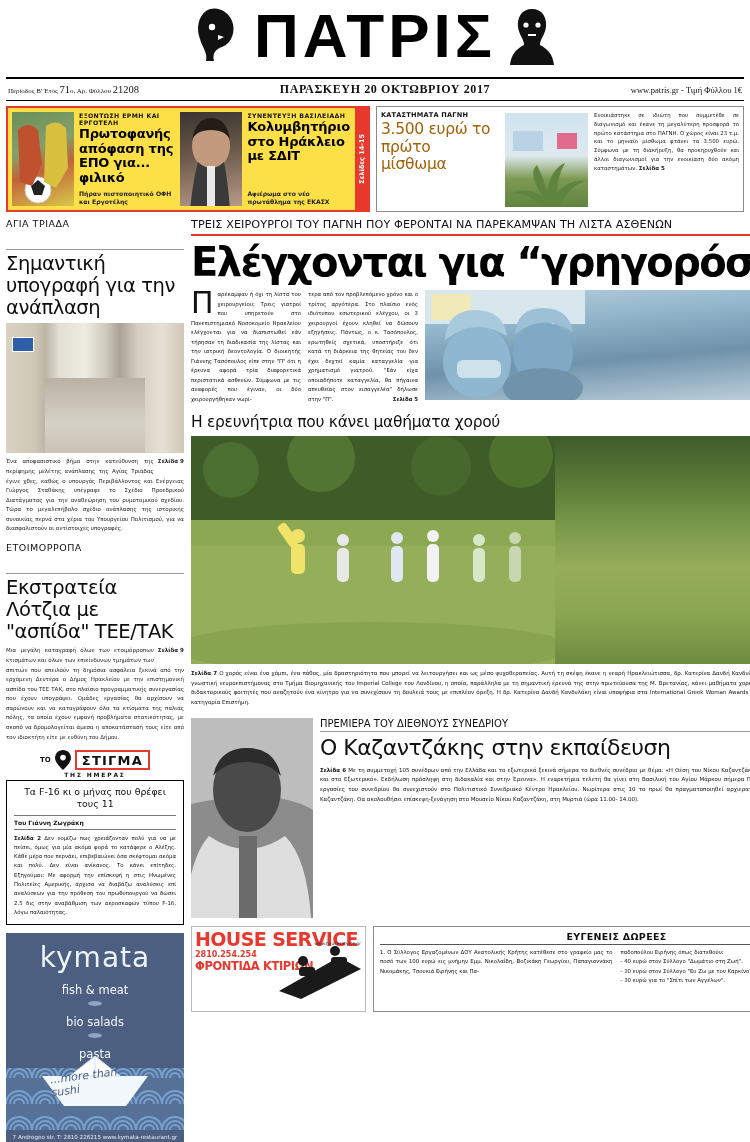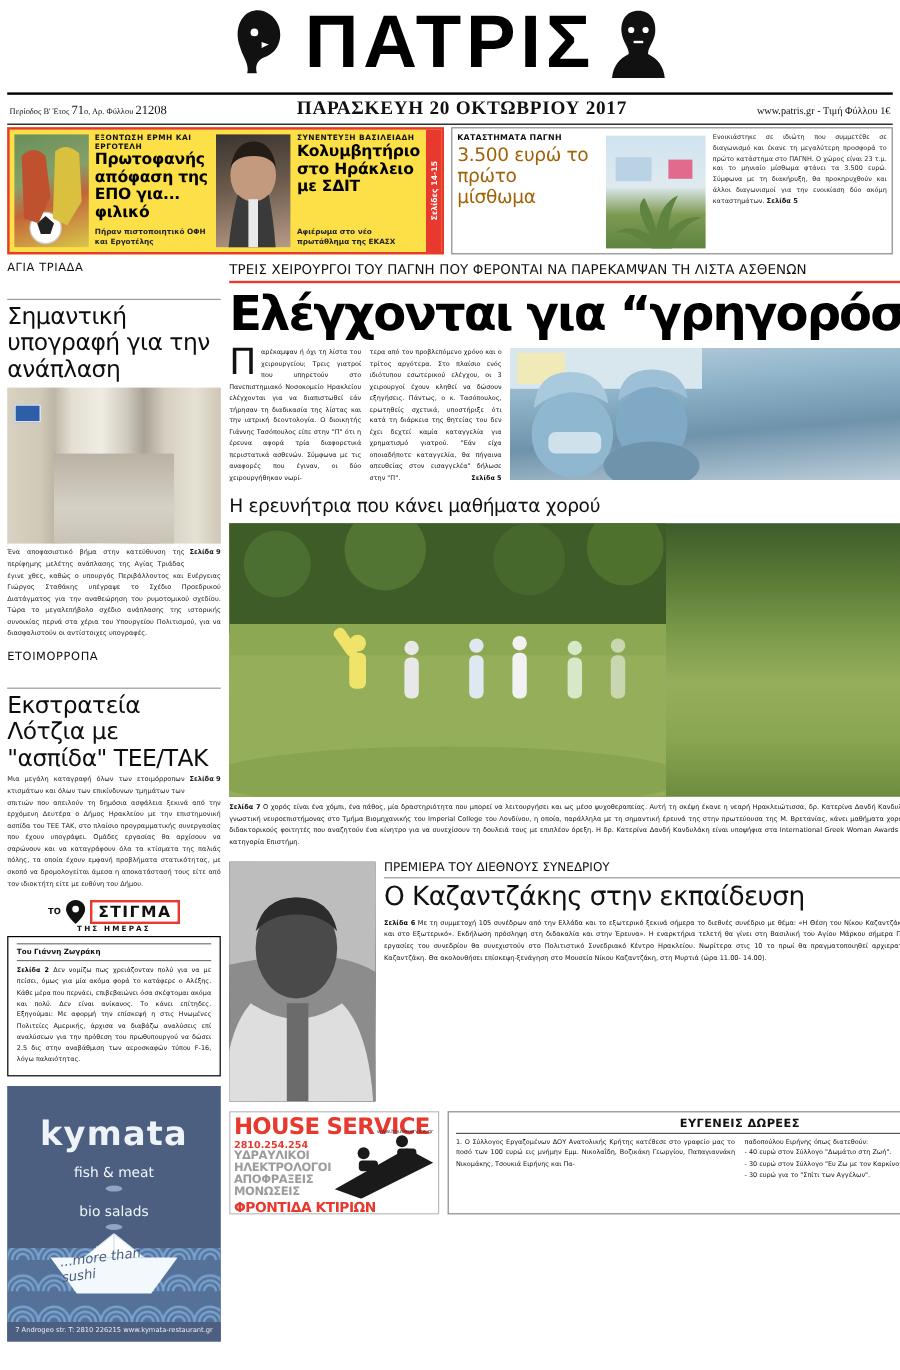--- a/index.html
+++ b/index.html
@@ -27,21 +27,21 @@
     letter-spacing: 1.1px; font-family: "Liberation Serif", serif;
     margin-top: -6px;
   }
   .mast-rule { border-top: 2px solid #000; margin: 5px 6px 0 6px; }
   .mast-info {
     display: flex; justify-content: space-between; align-items: baseline;
     padding: 3px 8px 3px 8px; font-size: 8px;
   }
   .mast-info .left { font-family: "Liberation Serif", serif; font-size: 7px; }
   .mast-info .left b { font-size: 10.5px; font-weight: 400; }
-  .mast-info .center { font-family: "Liberation Serif", serif; font-weight: 700; font-size: 16px; letter-spacing: .6px; }
+  .mast-info .center { font-family: "Liberation Serif", serif; font-weight: 700; font-size: 12px; letter-spacing: .6px; }
   .mast-info .right { font-family: "Liberation Serif", serif; font-size: 8.5px; }
   .mast-rule2 { border-top: 1px solid #000; margin: 0 6px; }
 
   
   .teasers { display: flex; gap: 6px; padding: 6px 6px 0 6px; height: 112px; }
   .teaser-sports {
     flex: 0 0 364px; border: 2px solid #e8392f; position: relative;
     display: flex; padding: 4px; gap: 5px; background: #fde047;
   }
   .t-photo { flex: 0 0 62px; background: #cfd5da; position: relative; overflow:hidden; }
@@ -114,21 +114,21 @@
     font-size: 13px; font-weight: 800; letter-spacing: 1.2px; color:#111;
   }
   .stigma-sub { text-align:center; font-size: 6px; letter-spacing: 1.8px; font-weight:700; margin-top:1px; }
   .stigma-box { border: 1px solid #000; margin-top: 2px; padding: 5px 7px 7px 7px; }
   .stigma-title { font-size: 9.4px; text-align: center; line-height: 1.25; padding-bottom:5px; }
   .stigma-by { border-top: 1px solid #777; border-bottom: 1px solid #777; padding: 3px 0; font-size: 6px; font-weight: 700; }
   .stigma-text { font-size: 5.4px; line-height: 1.72; text-align: justify; margin-top: 4px; }
 
   
   .kymata { margin-top: 8px; background: #4c5f80; color: #fff; position: relative; height: 213px; overflow:hidden; }
-  .ky-logo { text-align:center; font-size: 28px; font-weight: 700; letter-spacing: 1px; padding-top: 23px; color:#eef3f8; }
+  .ky-logo { text-align:center; font-size: 28px; font-weight: 400; letter-spacing: 1px; padding-top: 8px; color:#eef3f8; }
   .ky-item { text-align:center; font-size: 11.5px; margin-top: 9px; color:#f2f6fa; }
   .ky-dot { display:block; margin: 4px auto 0 auto; width: 14px; height: 5px; background:#8ea6c4; border-radius: 50%; }
   .ky-waves { position:absolute; left:0; right:0; bottom: 16px; height: 78px; overflow:hidden; }
   .ky-foot {
     position:absolute; left:0; right:0; bottom:0; height: 16px; background:#4c5f80;
     text-align:center; font-size: 5.6px; color:#e8eef5; padding-top: 4px;
   }
   .ky-boat { position:absolute; left:50%; transform: translateX(-50%); bottom: 34px; }
   .ky-slogan { position:absolute; left: 50%; transform: translateX(-50%) rotate(-7deg); bottom: 52px; font-size: 11px; font-style: italic; color:#3f5madd; }
 
@@ -313,20 +313,21 @@
           <span class="pin">
             <svg width="16" height="20" viewBox="0 0 16 20">
                 <path d="M8 0 C3.6 0,0 3.6,0 8 C0 13,8 20,8 20 C8 20,16 13,16 8 C16 3.6,12.4 0,8 0 Z" fill="#111"></path>
                 <circle cx="8" cy="7.6" r="2.8" fill="#fff"></circle>
               </svg>
           </span>
           <span class="stigma-word">ΣΤΙΓΜΑ</span>
         </div>
         <div class="stigma-sub">ΤΗΣ ΗΜΕΡΑΣ</div>
         <div class="stigma-box">
+          <div class="stigma-title">Τα F-16 κι ο μήνας που θρέφει τους 11</div>
           <div class="stigma-by">Του Γιάννη Ζωγράκη</div>
           <div class="stigma-text">
             <b class="pg">Σελίδα 2</b>
             <span>Δεν νομίζω πως χρειάζονταν πολύ για να με πείσει, όμως για μία ακόμα φορά το κατάφερε ο Αλέξης. Κάθε μέρα που περνάει, επιβεβαιώνει όσα σκέφτομαι ακόμα και πολύ. Δεν είναι ανίκανος. Το κάνει επίτηδες. Εξηγούμαι: Με αφορμή την επίσκεψή η στις Ηνωμένες Πολιτείες Αμερικής, άρχισα να διαβάζω αναλύσεις επί αναλύσεων για την πρόθεση του πρωθυπουργού να δώσει 2.5 δις στην αναβάθμιση των αεροσκαφών τύπου F-16, λόγω παλαιότητας.</span>
           </div>
         </div>
       </div>
 
       <div class="kymata">
         <div class="ky-logo">kymata</div>
@@ -454,26 +455,20 @@
             <span>Με τη συμμετοχή 105 συνέδρων από την Ελλάδα και το εξωτερικό ξεκινά σήμερα το διεθνές συνέδριο με θέμα: «Η Θέση του Νίκου Καζαντζάκη στην διεθνική, μέσα από την Ελλάδα και στο Εξωτερικό». Εκδήλωση πρόσληψη στη διδακαλία και στην Έρευνα». Η εναρκτήρια τελετή θα γίνει στη Βασιλική του Αγίου Μάρκου σήμερα Παρασκευή στις 6 το απόγευμα, ενώ οι εργασίες του συνεδρίου θα συνεχιστούν στο Πολιτιστικό Συνεδριακό Κέντρο Ηρακλείου. Νωρίτερα στις 10 το πρωί θα πραγματοποιηθεί αρχιερατικό μνημόσυνο στον τάφο του Νίκου Καζαντζάκη. Θα ακολουθήσει επίσκεψη-ξενάγηση στο Μουσείο Νίκου Καζαντζάκη, στη Μυρτιά (ώρα 11.00- 14.00).</span>
           </div>
         </div>
       </div>
 
       <div class="bottom-row">
         <div class="house">
           <div class="house-title">HOUSE SERVICE</div>
           <div class="house-phone">2810.254.254</div>
           <div class="house-url">www.houseservice.gr</div>
-          <div class="house-list">
-            <div>ΥΔΡΑΥΛΙΚΟΙ</div>
-            <div>ΗΛΕΚΤΡΟΛΟΓΟΙ</div>
-            <div>ΑΠΟΦΡΑΞΕΙΣ</div>
-            <div>ΜΟΝΩΣΕΙΣ</div>
-          </div>
           <div class="house-foot">ΦΡΟΝΤΙΔΑ ΚΤΙΡΙΩΝ</div>
           <svg width="86" height="56" viewBox="0 0 86 56" style="position:absolute;right:2px;bottom:12px">
             <path d="M2 48 L62 14 L84 26 L24 56 Z" fill="#1a1a1a"></path>
             <g fill="#1a1a1a">
               <circle cx="26" cy="18" r="5"></circle>
                 <rect x="22" y="24" width="16" height="9" rx="3"></rect>
               <circle cx="58" cy="8" r="5"></circle>
                 <rect x="54" y="14" width="16" height="9" rx="3"></rect>
             </g>
           </svg>

